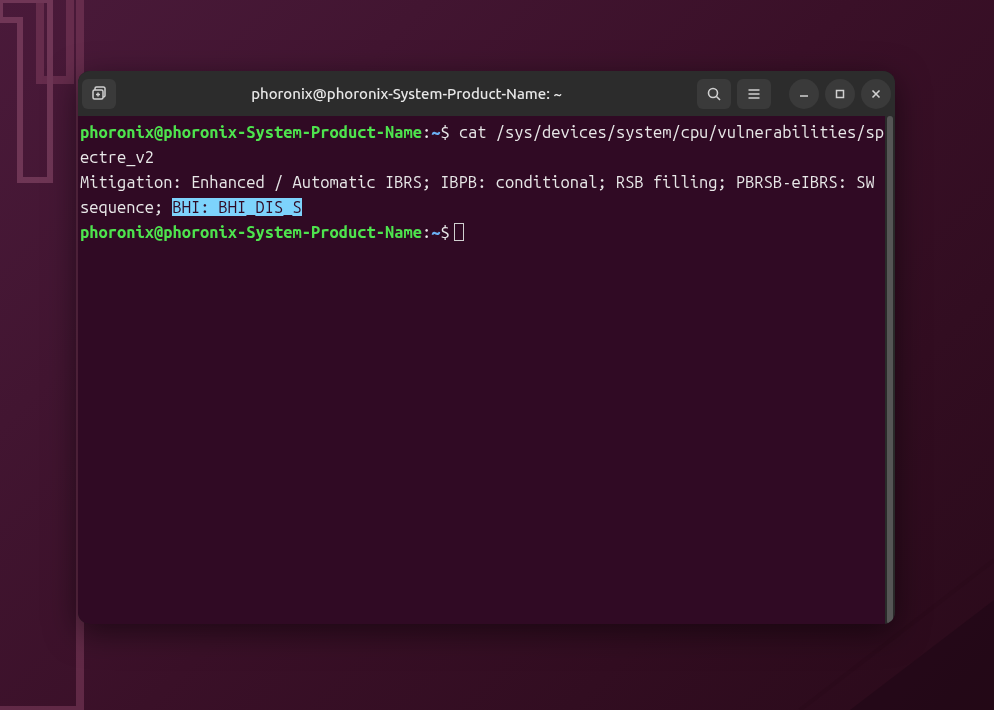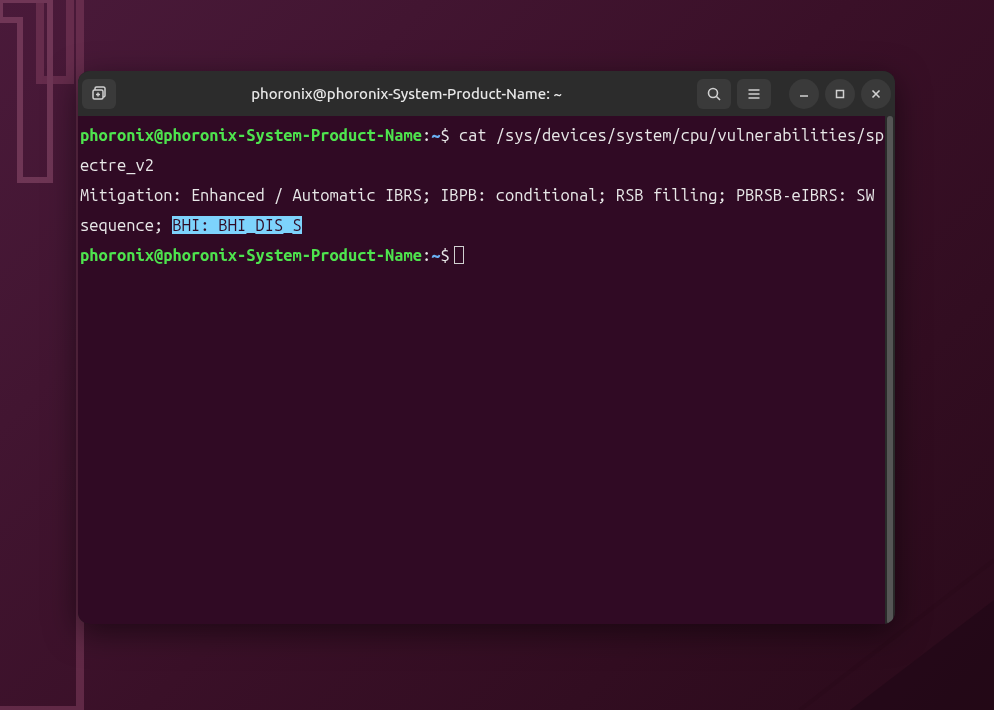--- a/index.html
+++ b/index.html
@@ -59,21 +59,21 @@
       font-size: 15px;
       font-family: 'Ubuntu', sans-serif;
       font-weight: 500;
     }
     .tb-spacer { width: 6px; }
     .terminal-body {
       flex: 1;
       background: #300a24;
       padding: 4px 2px;
       font-size: 16.5px;
-      line-height: 30px;
+      line-height: 25px;
       color: #d0d0d0;
       font-family: 'Ubuntu Mono', 'DejaVu Sans Mono', monospace;
       position: relative;
       overflow: hidden;
       word-break: break-all;
     }
     .scrollbar {
       position: absolute;
       right: 0;
       top: 45px;

